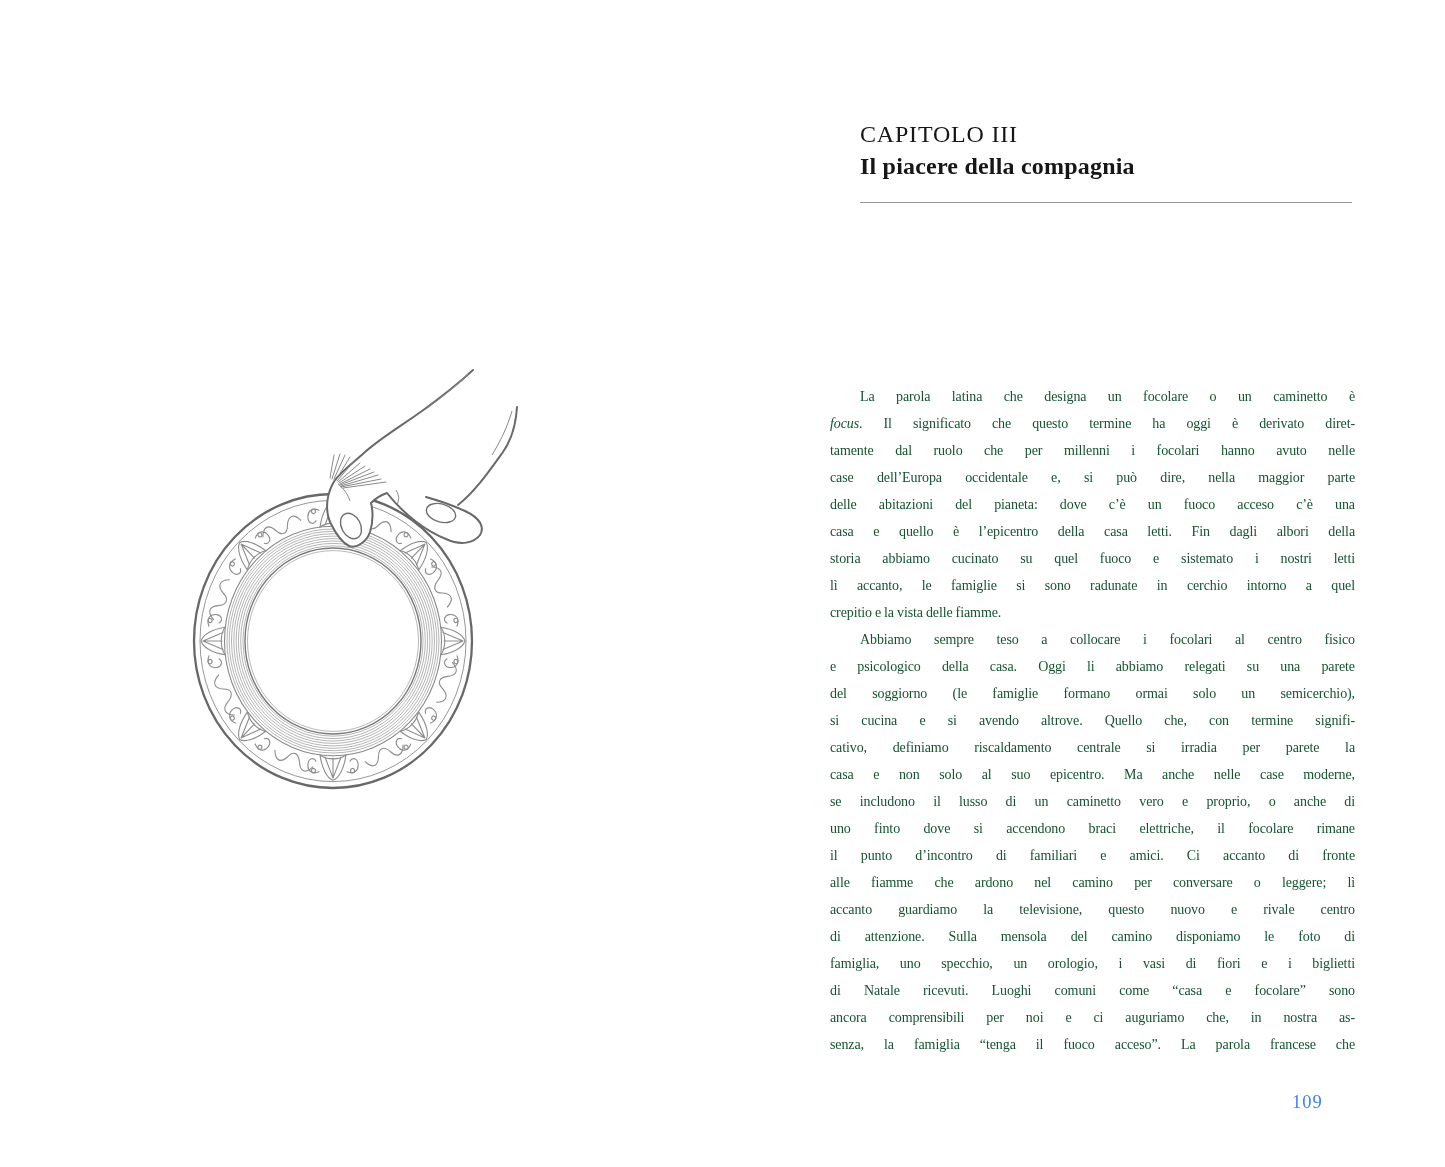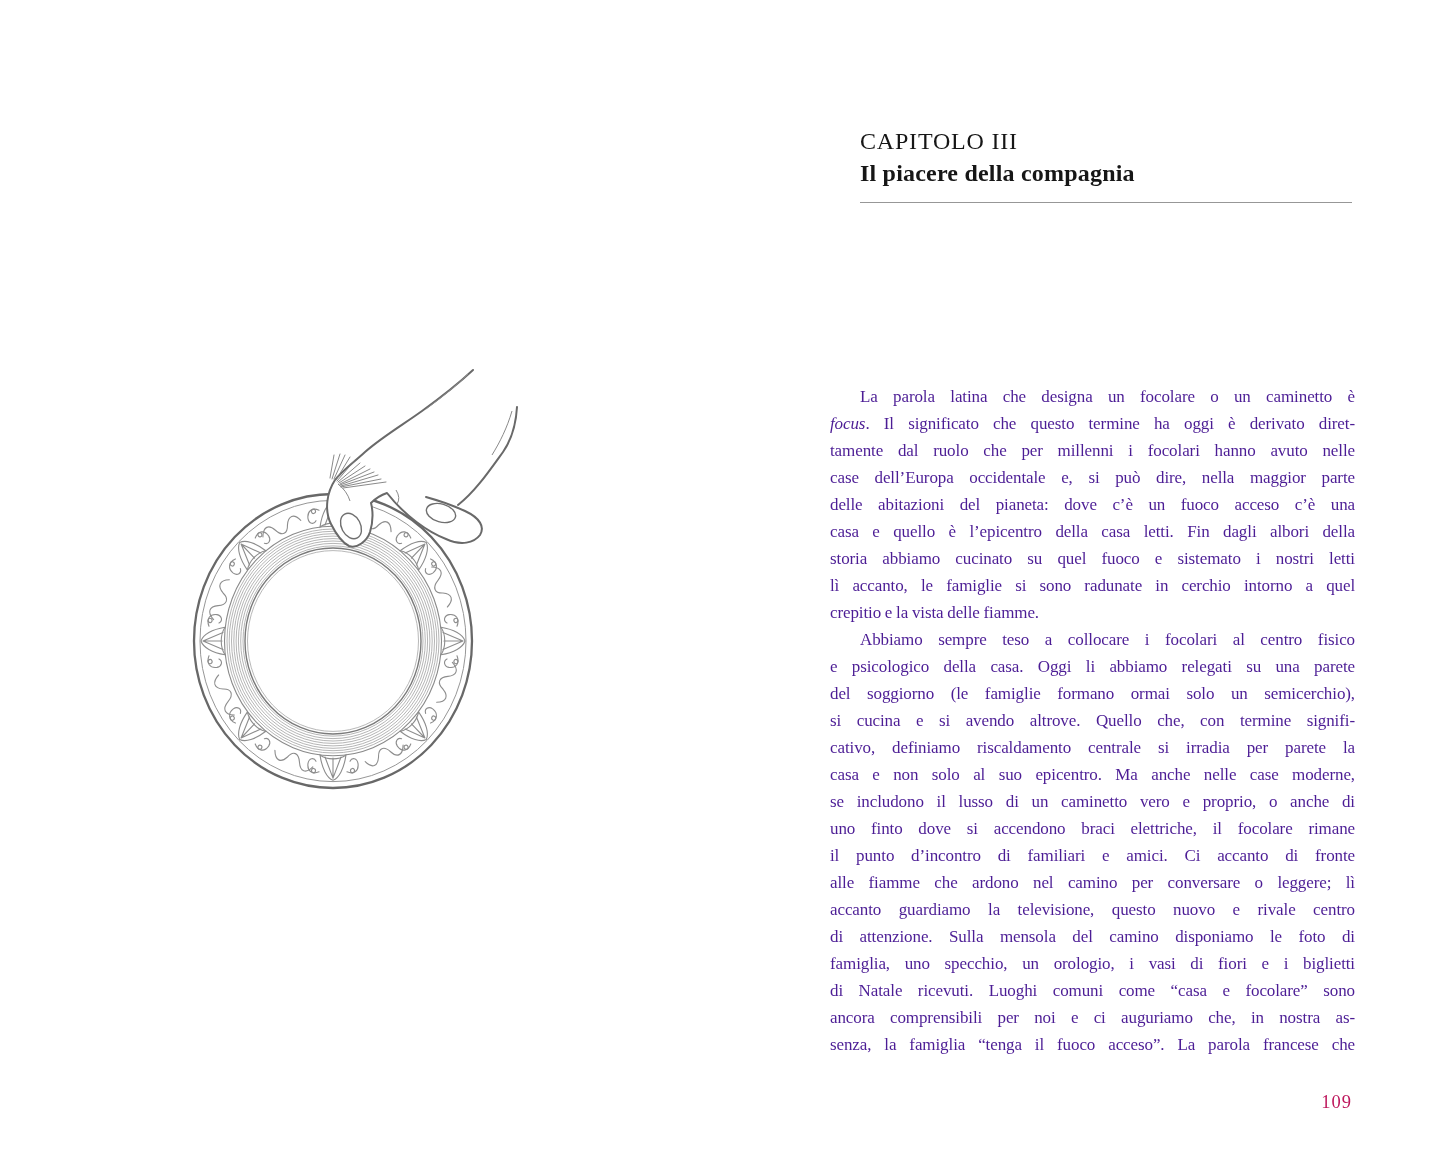--- a/index.html
+++ b/index.html
@@ -1,28 +1,28 @@
 <!DOCTYPE html>
 <html><head>
 <meta charset="utf-8">
 <style>
   html,body{margin:0;padding:0;background:#ffffff;}
   .page{position:relative;width:1445px;height:1167px;background:#ffffff;color:#1b1b1b;
         font-family:"Liberation Serif",serif;overflow:hidden;}
   .chapter{position:absolute;left:860px;top:118px;}
-  .chap-label{font-size:24px;line-height:32px;letter-spacing:.8px;color:#161616;margin-top:7px;}
+  .chap-label{font-size:24px;line-height:32px;letter-spacing:.8px;color:#161616;}
   .chap-title{font-size:24px;line-height:32px;letter-spacing:.2px;color:#161616;font-weight:bold;}
   .rule{position:absolute;left:860px;top:202px;width:492px;height:0;border-top:1.5px solid #979797;}
-  .textblock{position:absolute;left:830px;top:383px;width:525px;font-size:17px;line-height:27px;
-             letter-spacing:-0.1px;word-spacing:-0.4px;color:#4c1d95;}
+  .textblock{position:absolute;left:830px;top:383px;width:525px;font-size:14px;line-height:27px;
+             letter-spacing:-0.1px;word-spacing:-0.4px;color:#14532d;}
   .bline{height:27px;overflow:hidden;text-align:justify;text-align-last:justify;}
   .bline.nojust{text-align-last:left;}
   .bline.indent{text-indent:30px;}
-  .pagenum{position:absolute;left:1292px;top:1092px;width:60px;text-align:right;
-           font-size:18.5px;letter-spacing:1px;color:#be185d;}
+  .pagenum{position:absolute;left:1292px;top:1092px;width:60px;text-align:left;
+           font-size:18.5px;letter-spacing:1px;color:#3b82f6;}
   .illustration{position:absolute;left:60px;top:340px;width:560px;height:480px;}
 </style>
 </head>
 <body>
 
 <div class="page">
 
   <svg class="illustration" viewBox="0 0 560 480" aria-hidden="true">
     <defs>
       <g id="palm">

